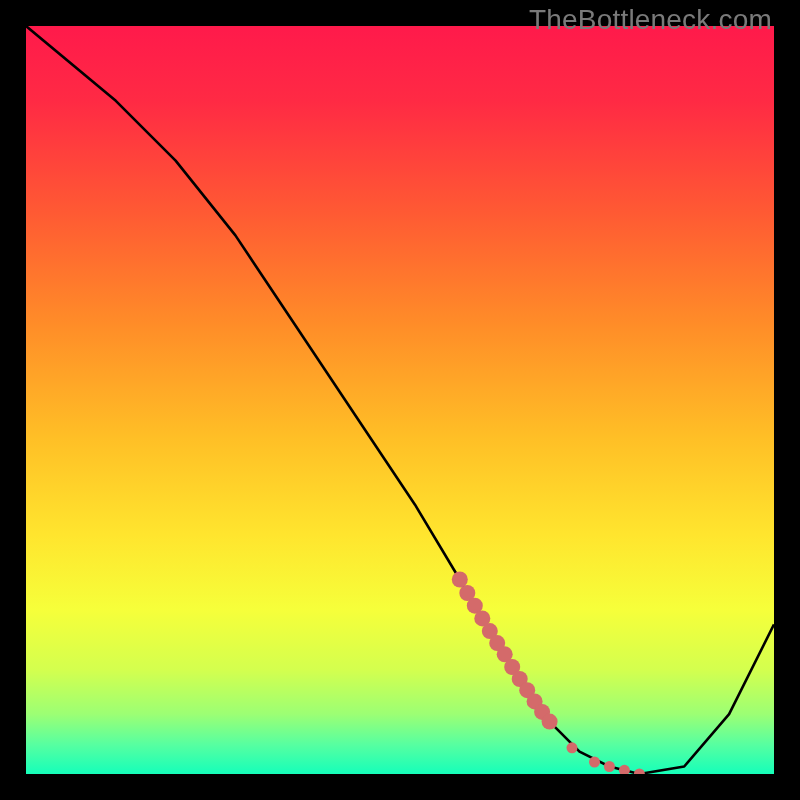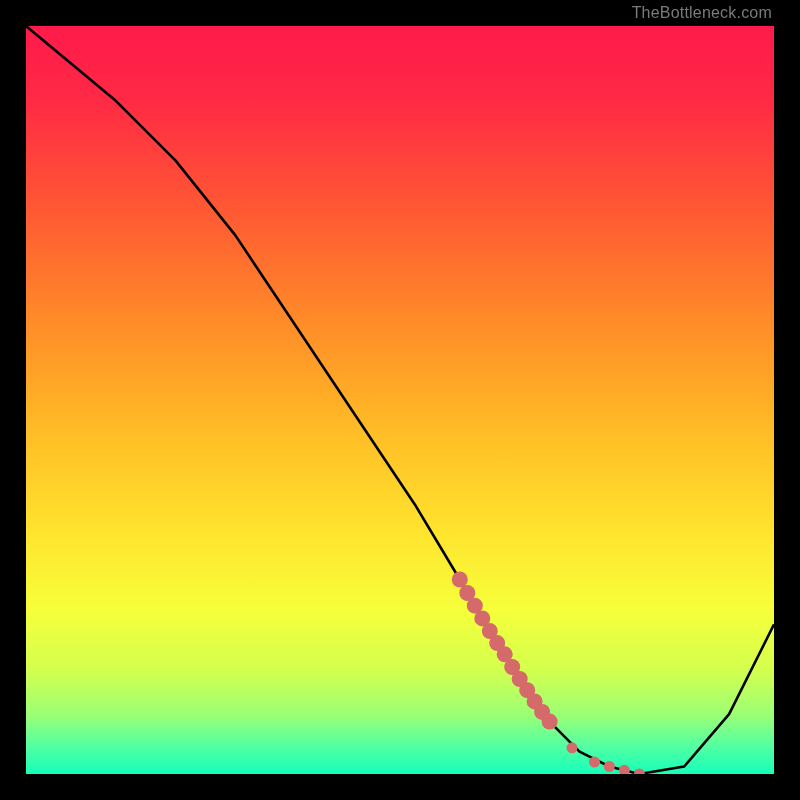--- a/index.html
+++ b/index.html
@@ -25,21 +25,21 @@
     top: 0;
     width: 748px;
     height: 748px;
     display: block;
   }
   .watermark {
     position: absolute;
     top: 4px;
     right: 28px;
     color: #7a7a7a;
-    font-size: 16px;
+    font-size: 28px;
     font-weight: 500;
     letter-spacing: 0.2px;
     user-select: none;
   }
 </style>
 </head>
 <body>
 
 <div class="frame">
   <svg class="plot" viewBox="0 0 748 748" preserveAspectRatio="none">

